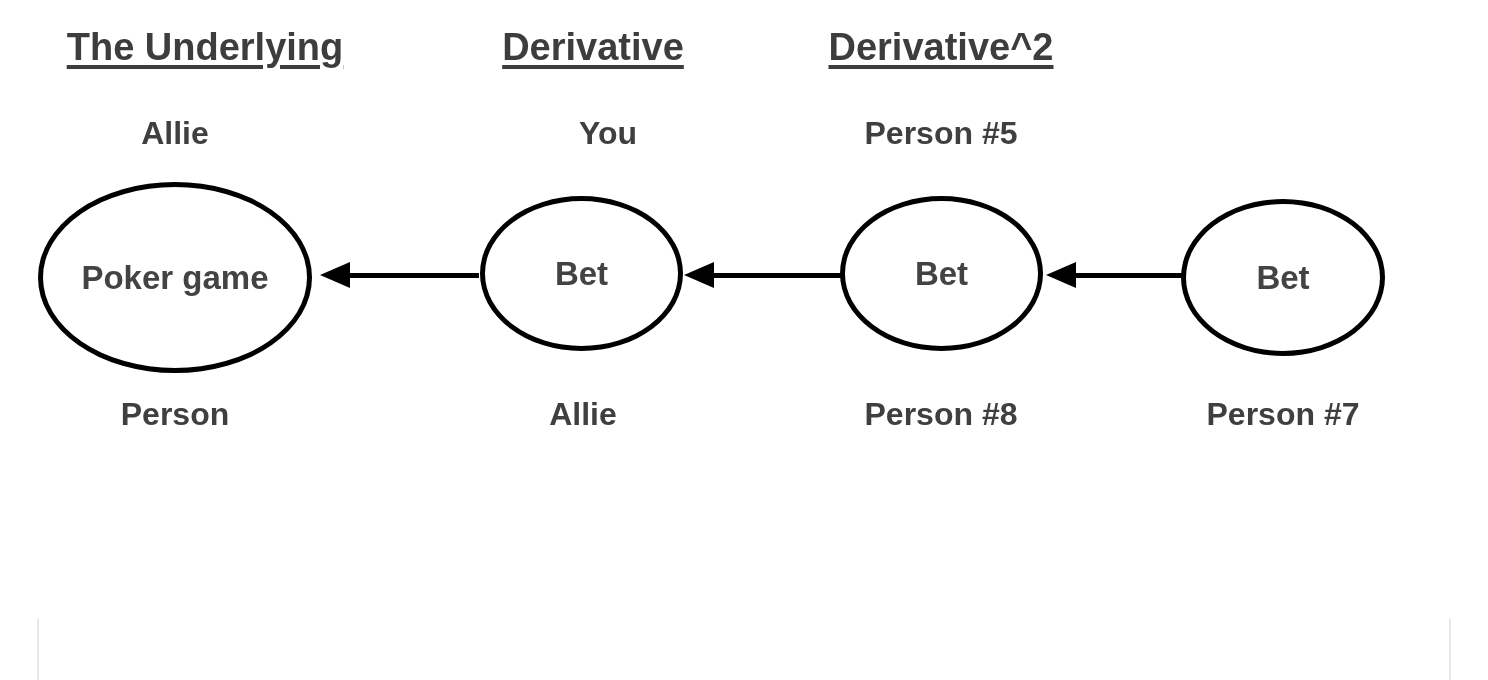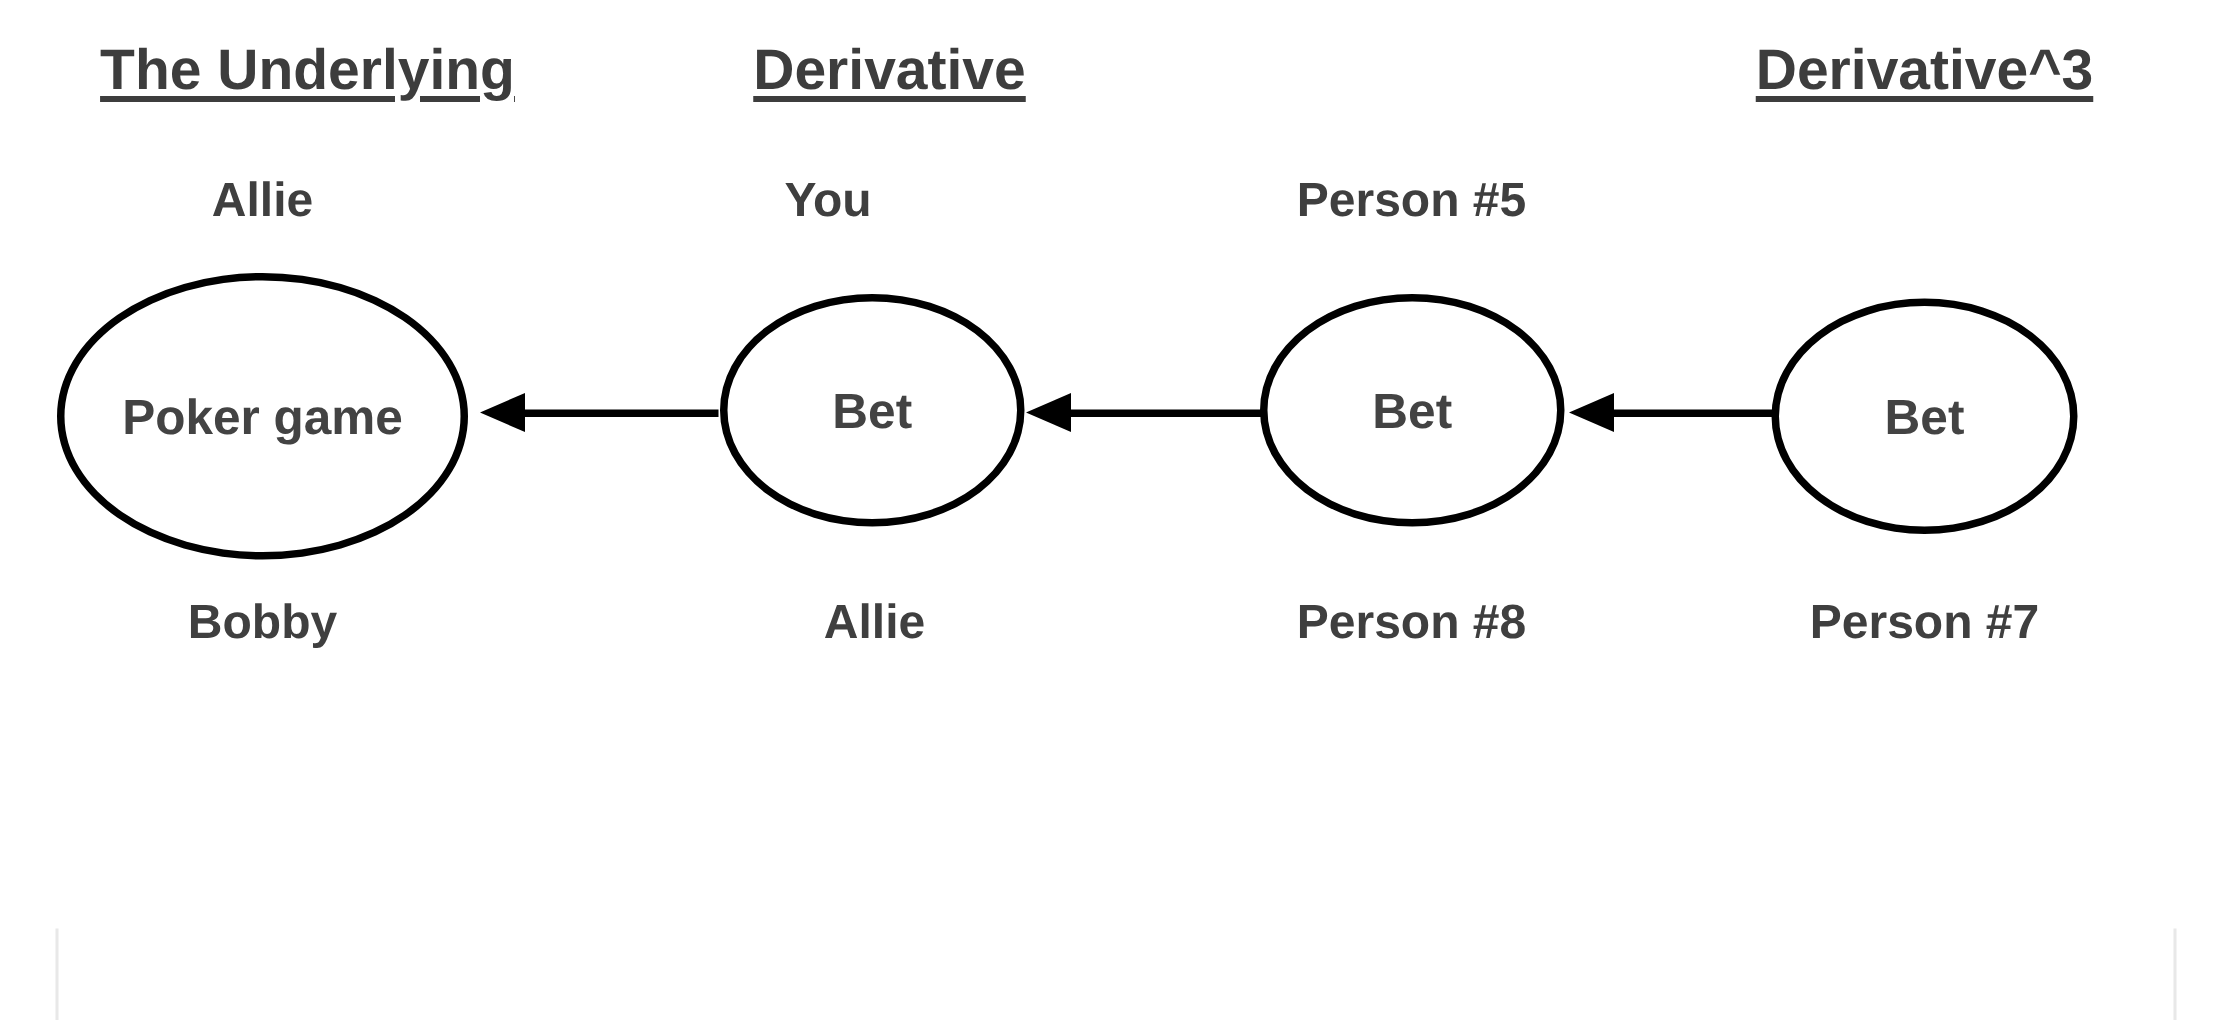--- a/index.html
+++ b/index.html
@@ -90,24 +90,24 @@
     background: #ffffff;
   }
 </style>
 </head>
 <body>
 
 <div class="stage">
 
   <div class="col-header" style="left:205px">The Underlying</div>
   <div class="col-header" style="left:593px">Derivative</div>
-  <div class="col-header" style="left:1283px">Derivative^3</div>
+  <div class="col-header" style="left:941px">Derivative^2</div>
 
   <div class="party-name top-name" style="left:175px">Allie</div>
-  <div class="party-name top-name" style="left:552px">You</div>
+  <div class="party-name top-name" style="left:608px">You</div>
   <div class="party-name top-name" style="left:941px">Person #5</div>
 
   <div class="node" style="left:38px; top:182px; width:274px; height:191px;">
     <span class="node-label">Poker game</span>
   </div>
   <div class="node" style="left:480px; top:196px; width:203px; height:155px;">
     <span class="node-label">Bet</span>
   </div>
   <div class="node" style="left:840px; top:196px; width:203px; height:155px;">
     <span class="node-label">Bet</span>
@@ -122,20 +122,20 @@
   </div>
   <div class="arrow" style="left:684px; top:262px; width:157px;">
     <span class="head"></span>
     <span class="shaft"></span>
   </div>
   <div class="arrow" style="left:1046px; top:262px; width:136px;">
     <span class="head"></span>
     <span class="shaft"></span>
   </div>
 
-  <div class="party-name bottom-name" style="left:175px">Bobby</div>
+  <div class="party-name bottom-name" style="left:175px">Person</div>
   <div class="party-name bottom-name" style="left:583px">Allie</div>
   <div class="party-name bottom-name" style="left:941px">Person #8</div>
   <div class="party-name bottom-name" style="left:1283px">Person #7</div>
 
   <div class="bottom-panel"></div>
 
 </div>
 
 </body></html>

